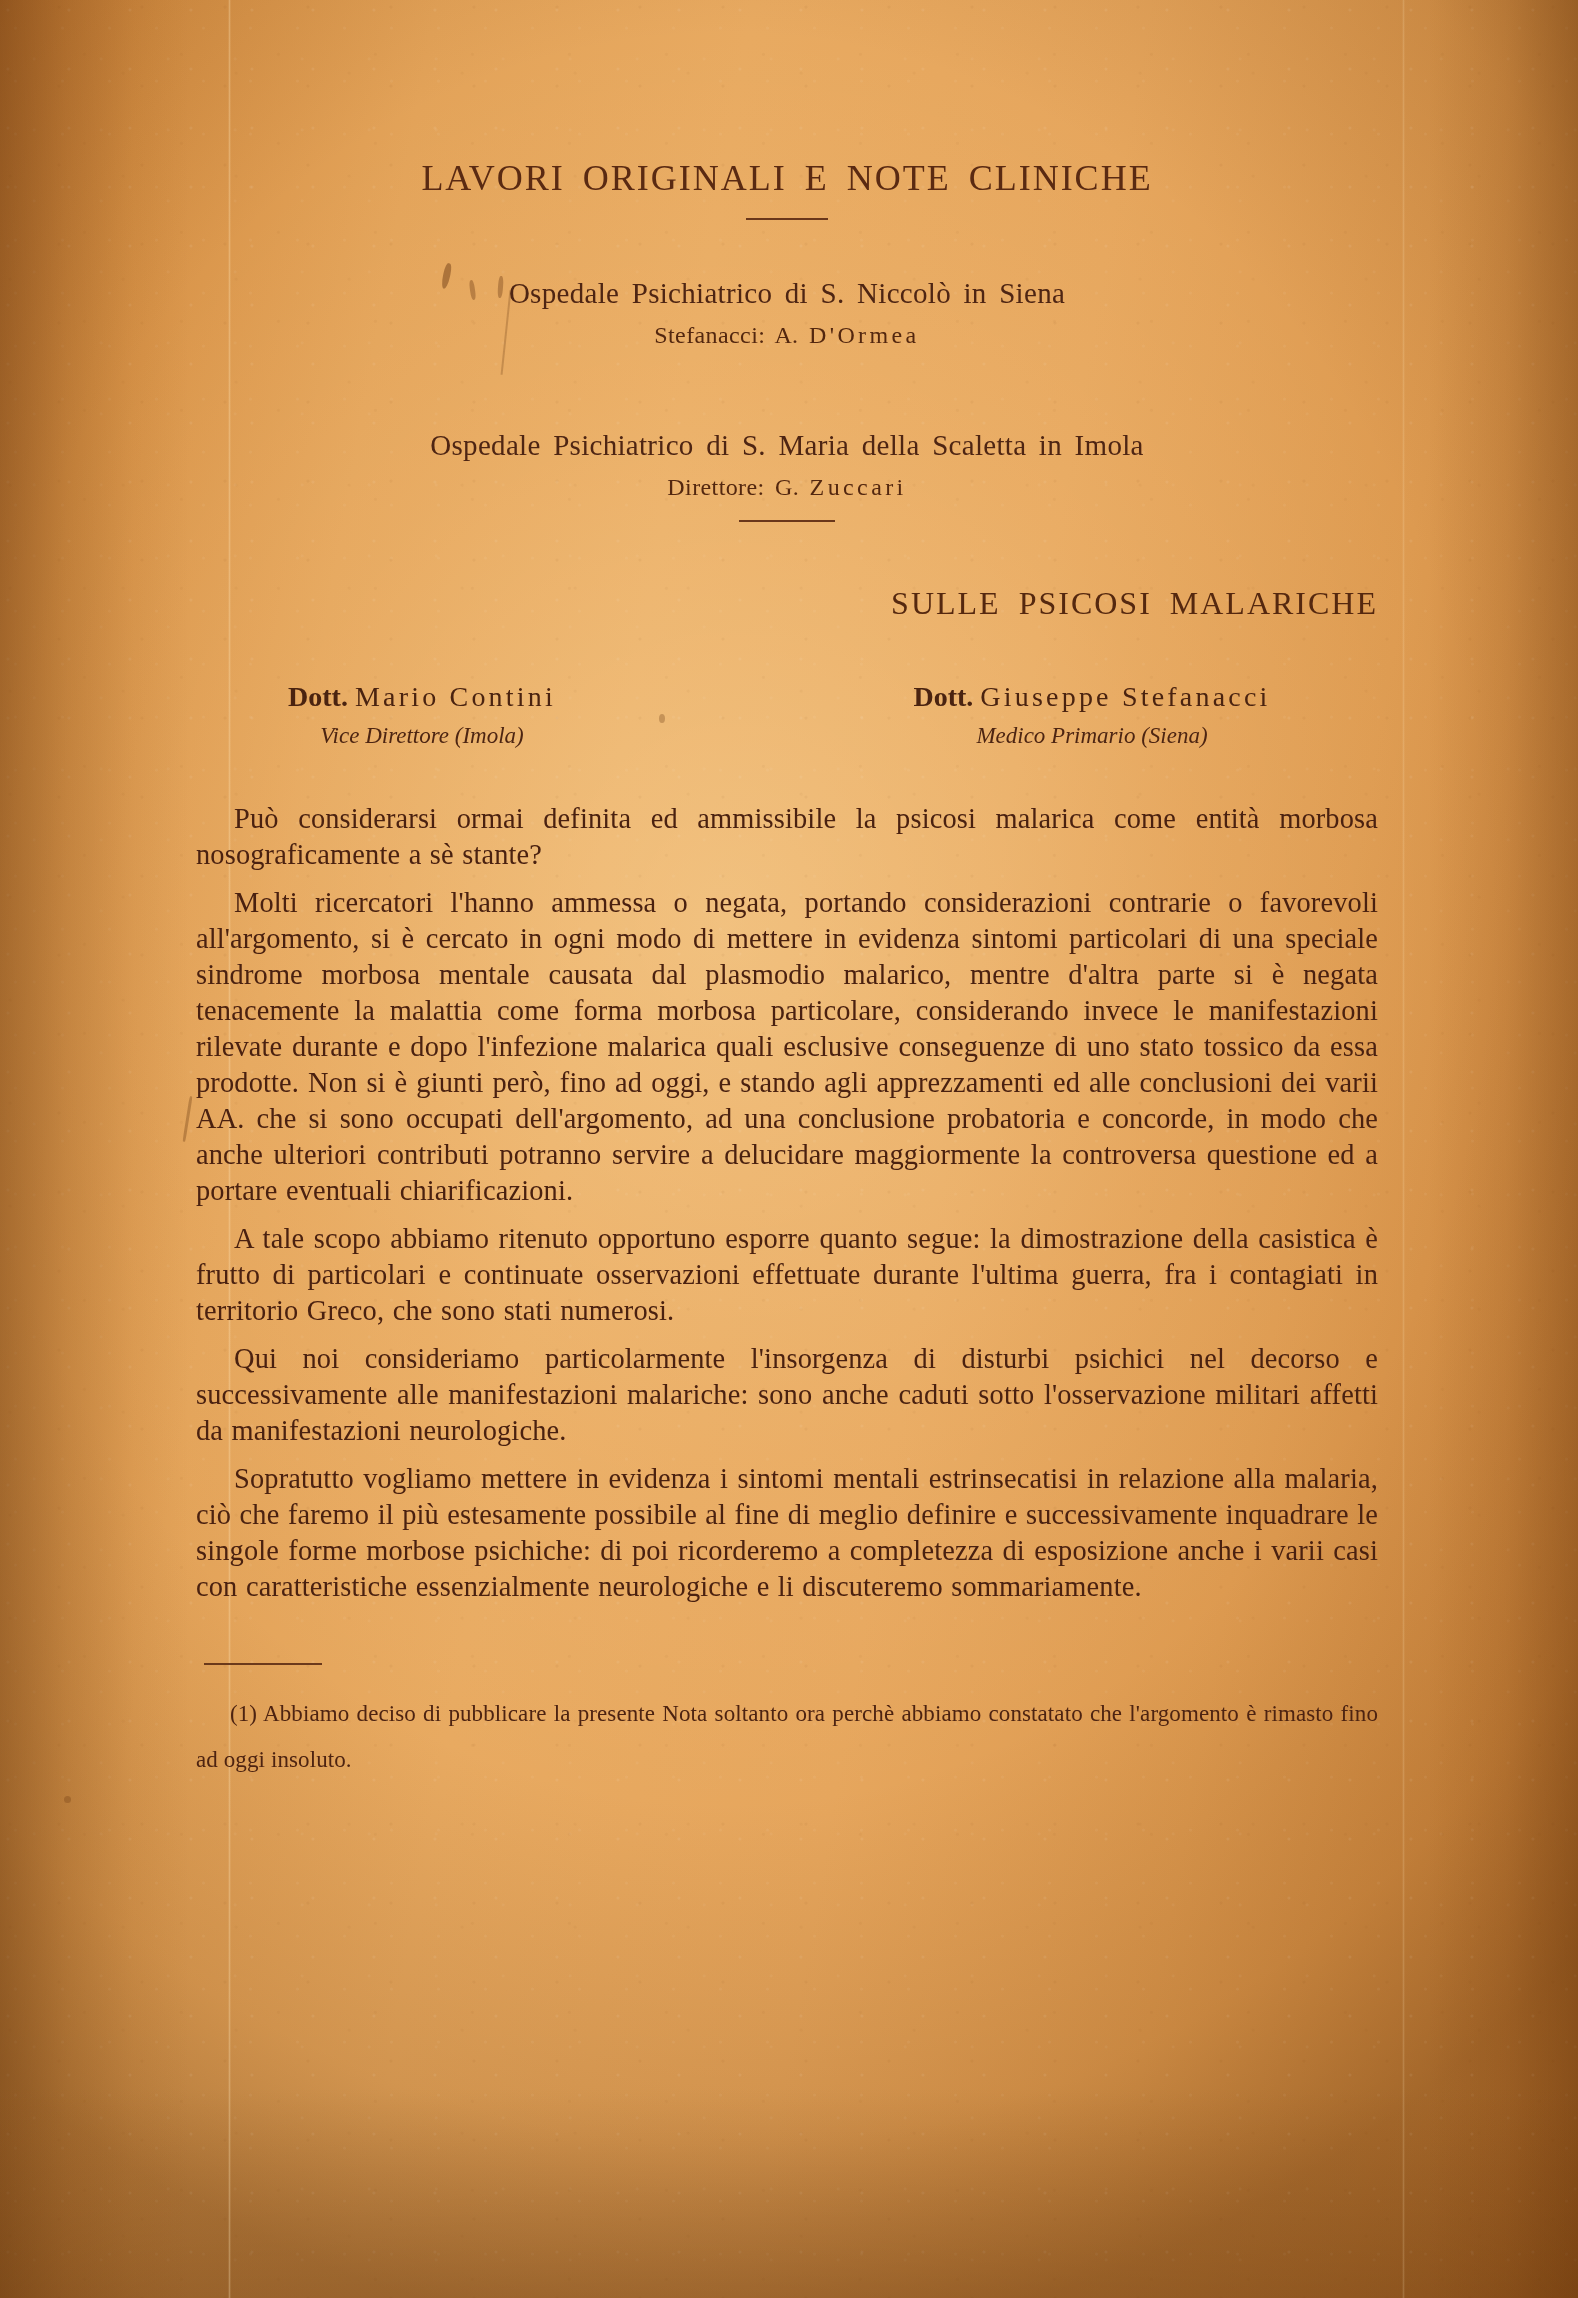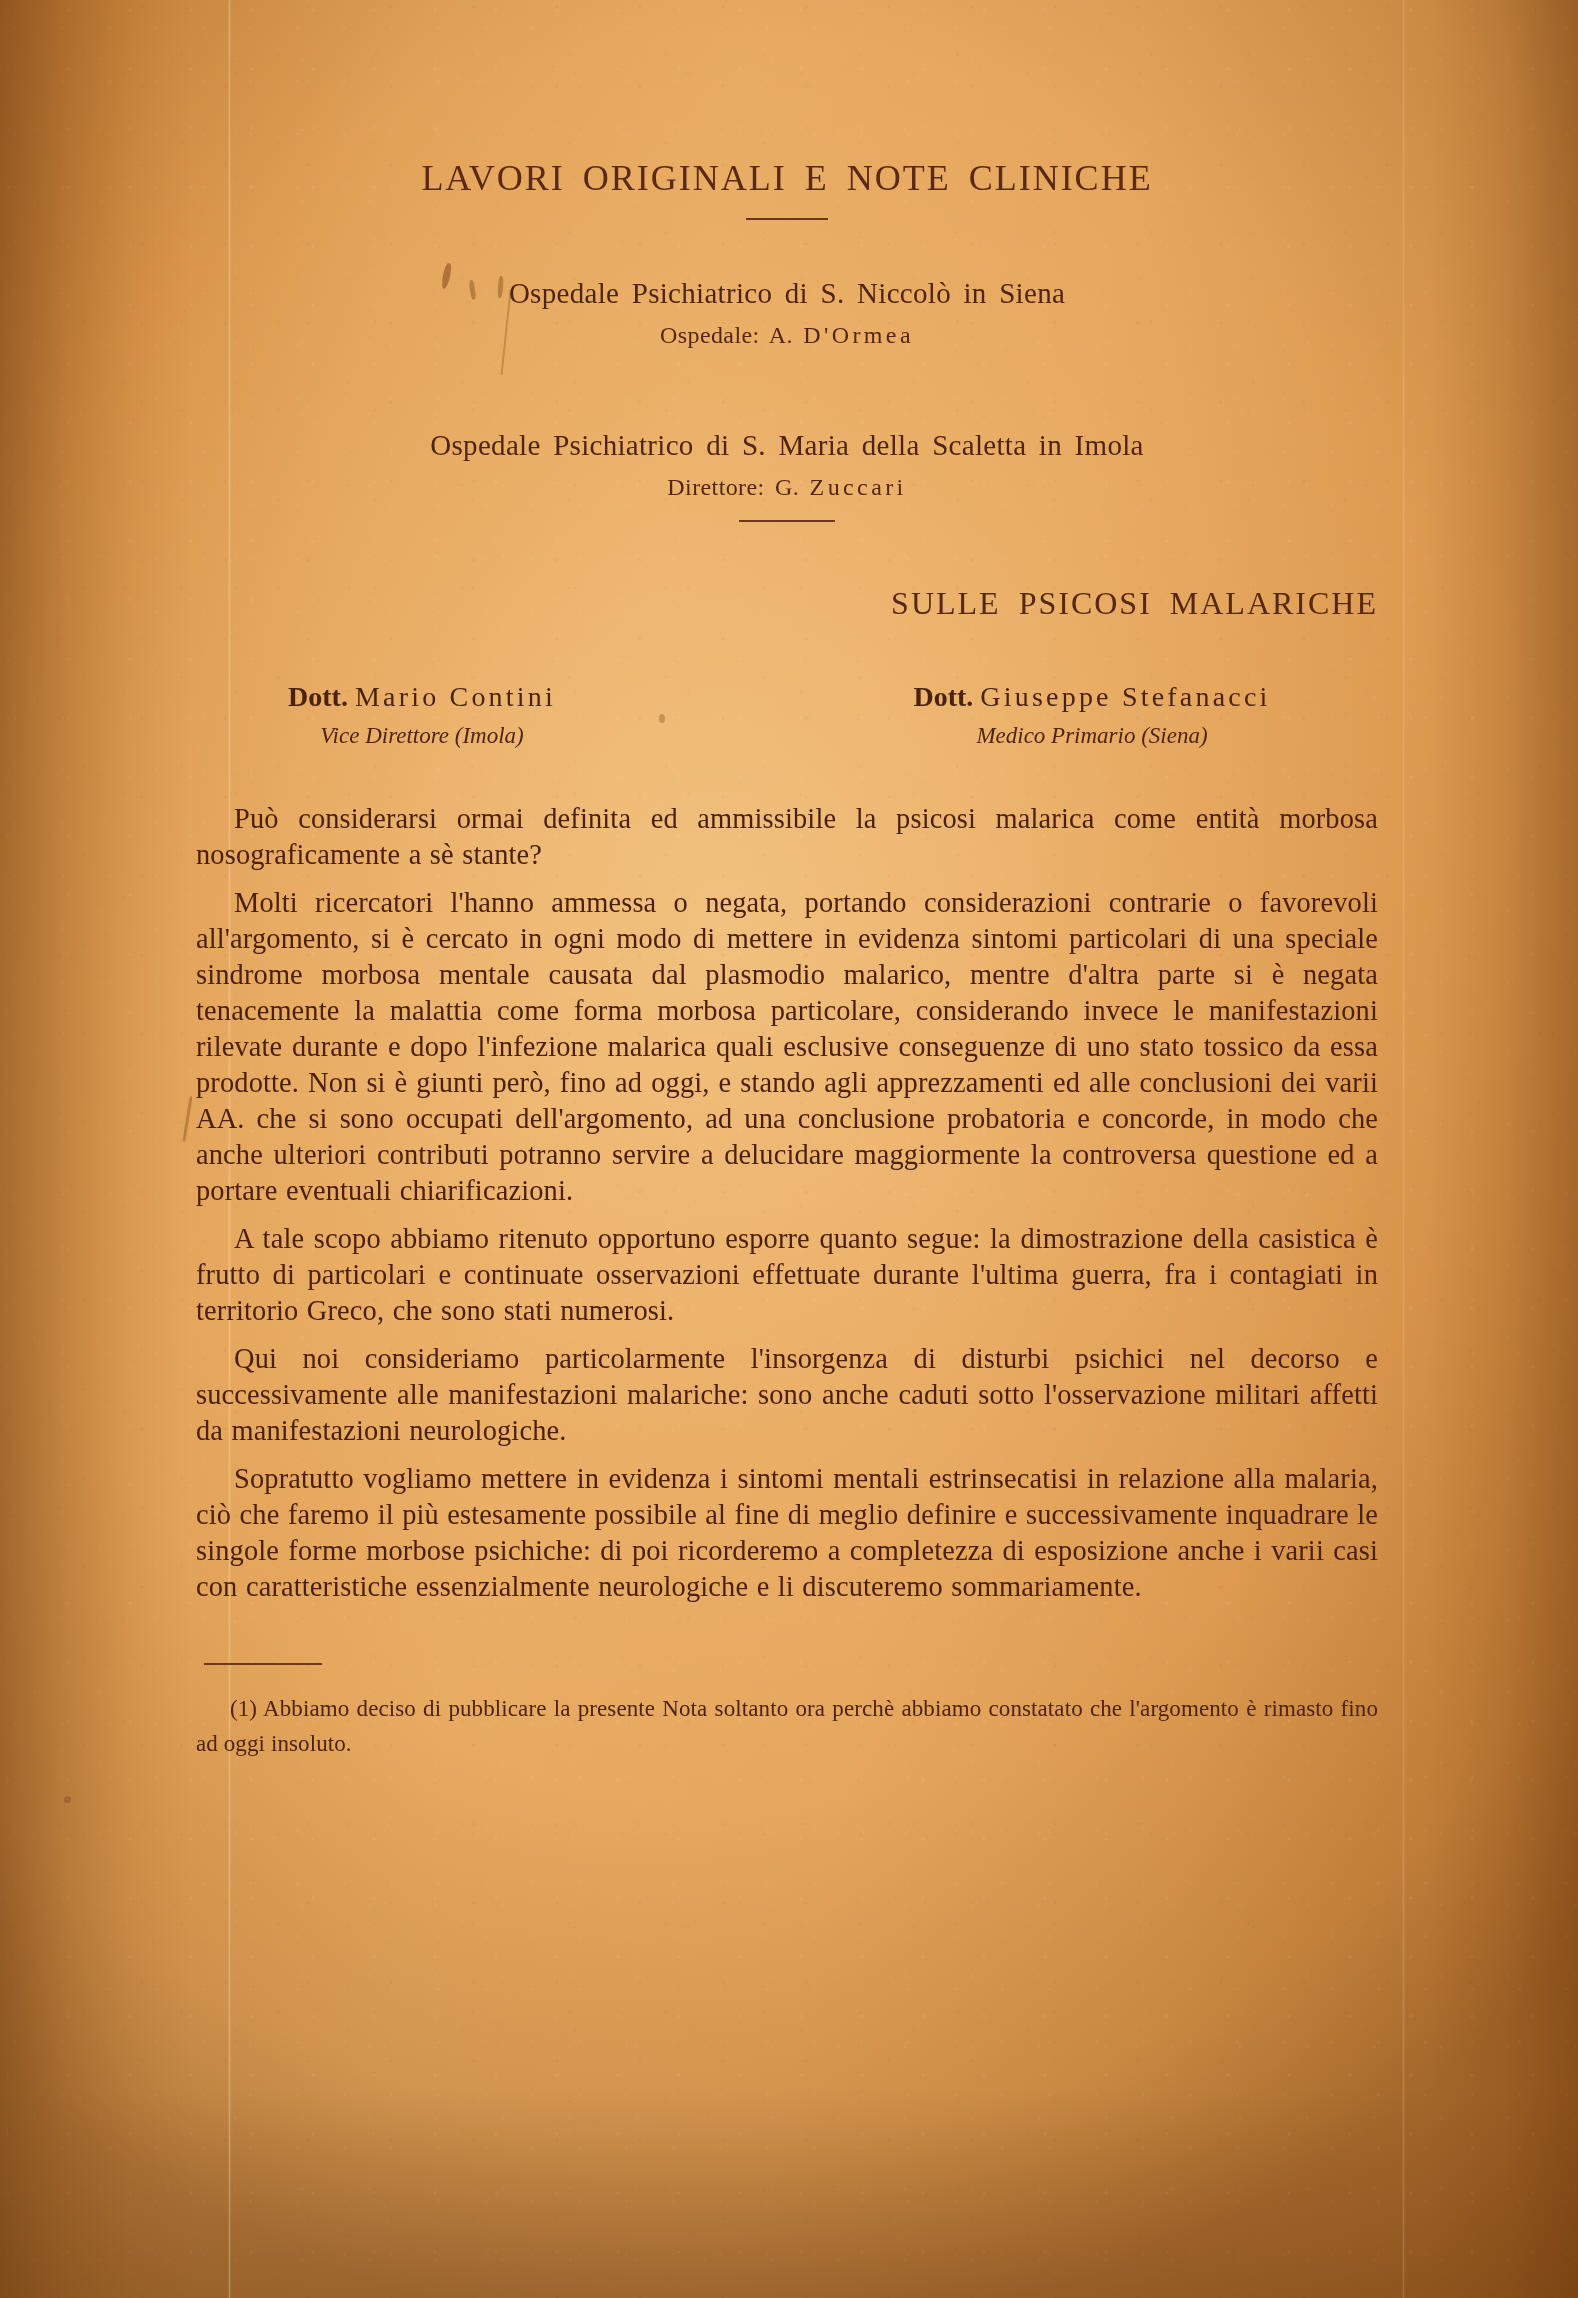--- a/index.html
+++ b/index.html
@@ -189,21 +189,21 @@
   #footnote-area { margin-top: 58px; }
   .footnote-rule {
     width: 118px;
     height: 2px;
     background: #5e2d14;
     opacity: .9;
     margin-left: 8px;
   }
   .footnote {
     font-size: 23px;
-    line-height: 35px;
+    line-height: 46px;
     text-align: justify;
     text-indent: 34px;
     margin: 26px 0 0 0;
     color: #4d2311;
     letter-spacing: .1px;
   }
 
   
   .speck {
     position: absolute;
@@ -239,21 +239,21 @@
   <div class="speck" style="left:1238px;top:1012px;width:4px;height:4px;opacity:.4;"></div>
 
   <div id="content">
 
     <div class="running-head">LAVORI ORIGINALI E NOTE CLINICHE</div>
     <div class="rule"></div>
 
     <div class="affil-block affil-1">
       <div class="affil-name">Ospedale Psichiatrico di S. Niccolò in Siena</div>
       <div class="affil-dir">
-        <span>Ospedale: A. </span><span class="spaced">D'Ormea</span>
+        <span>Stefanacci: A. </span><span class="spaced">D'Ormea</span>
       </div>
     </div>
 
     <div class="affil-block affil-2">
       <div class="affil-name">Ospedale Psichiatrico di S. Maria della Scaletta in Imola</div>
       <div class="affil-dir">
         <span>Direttore: G. </span><span class="spaced">Zuccari</span>
       </div>
     </div>
 

